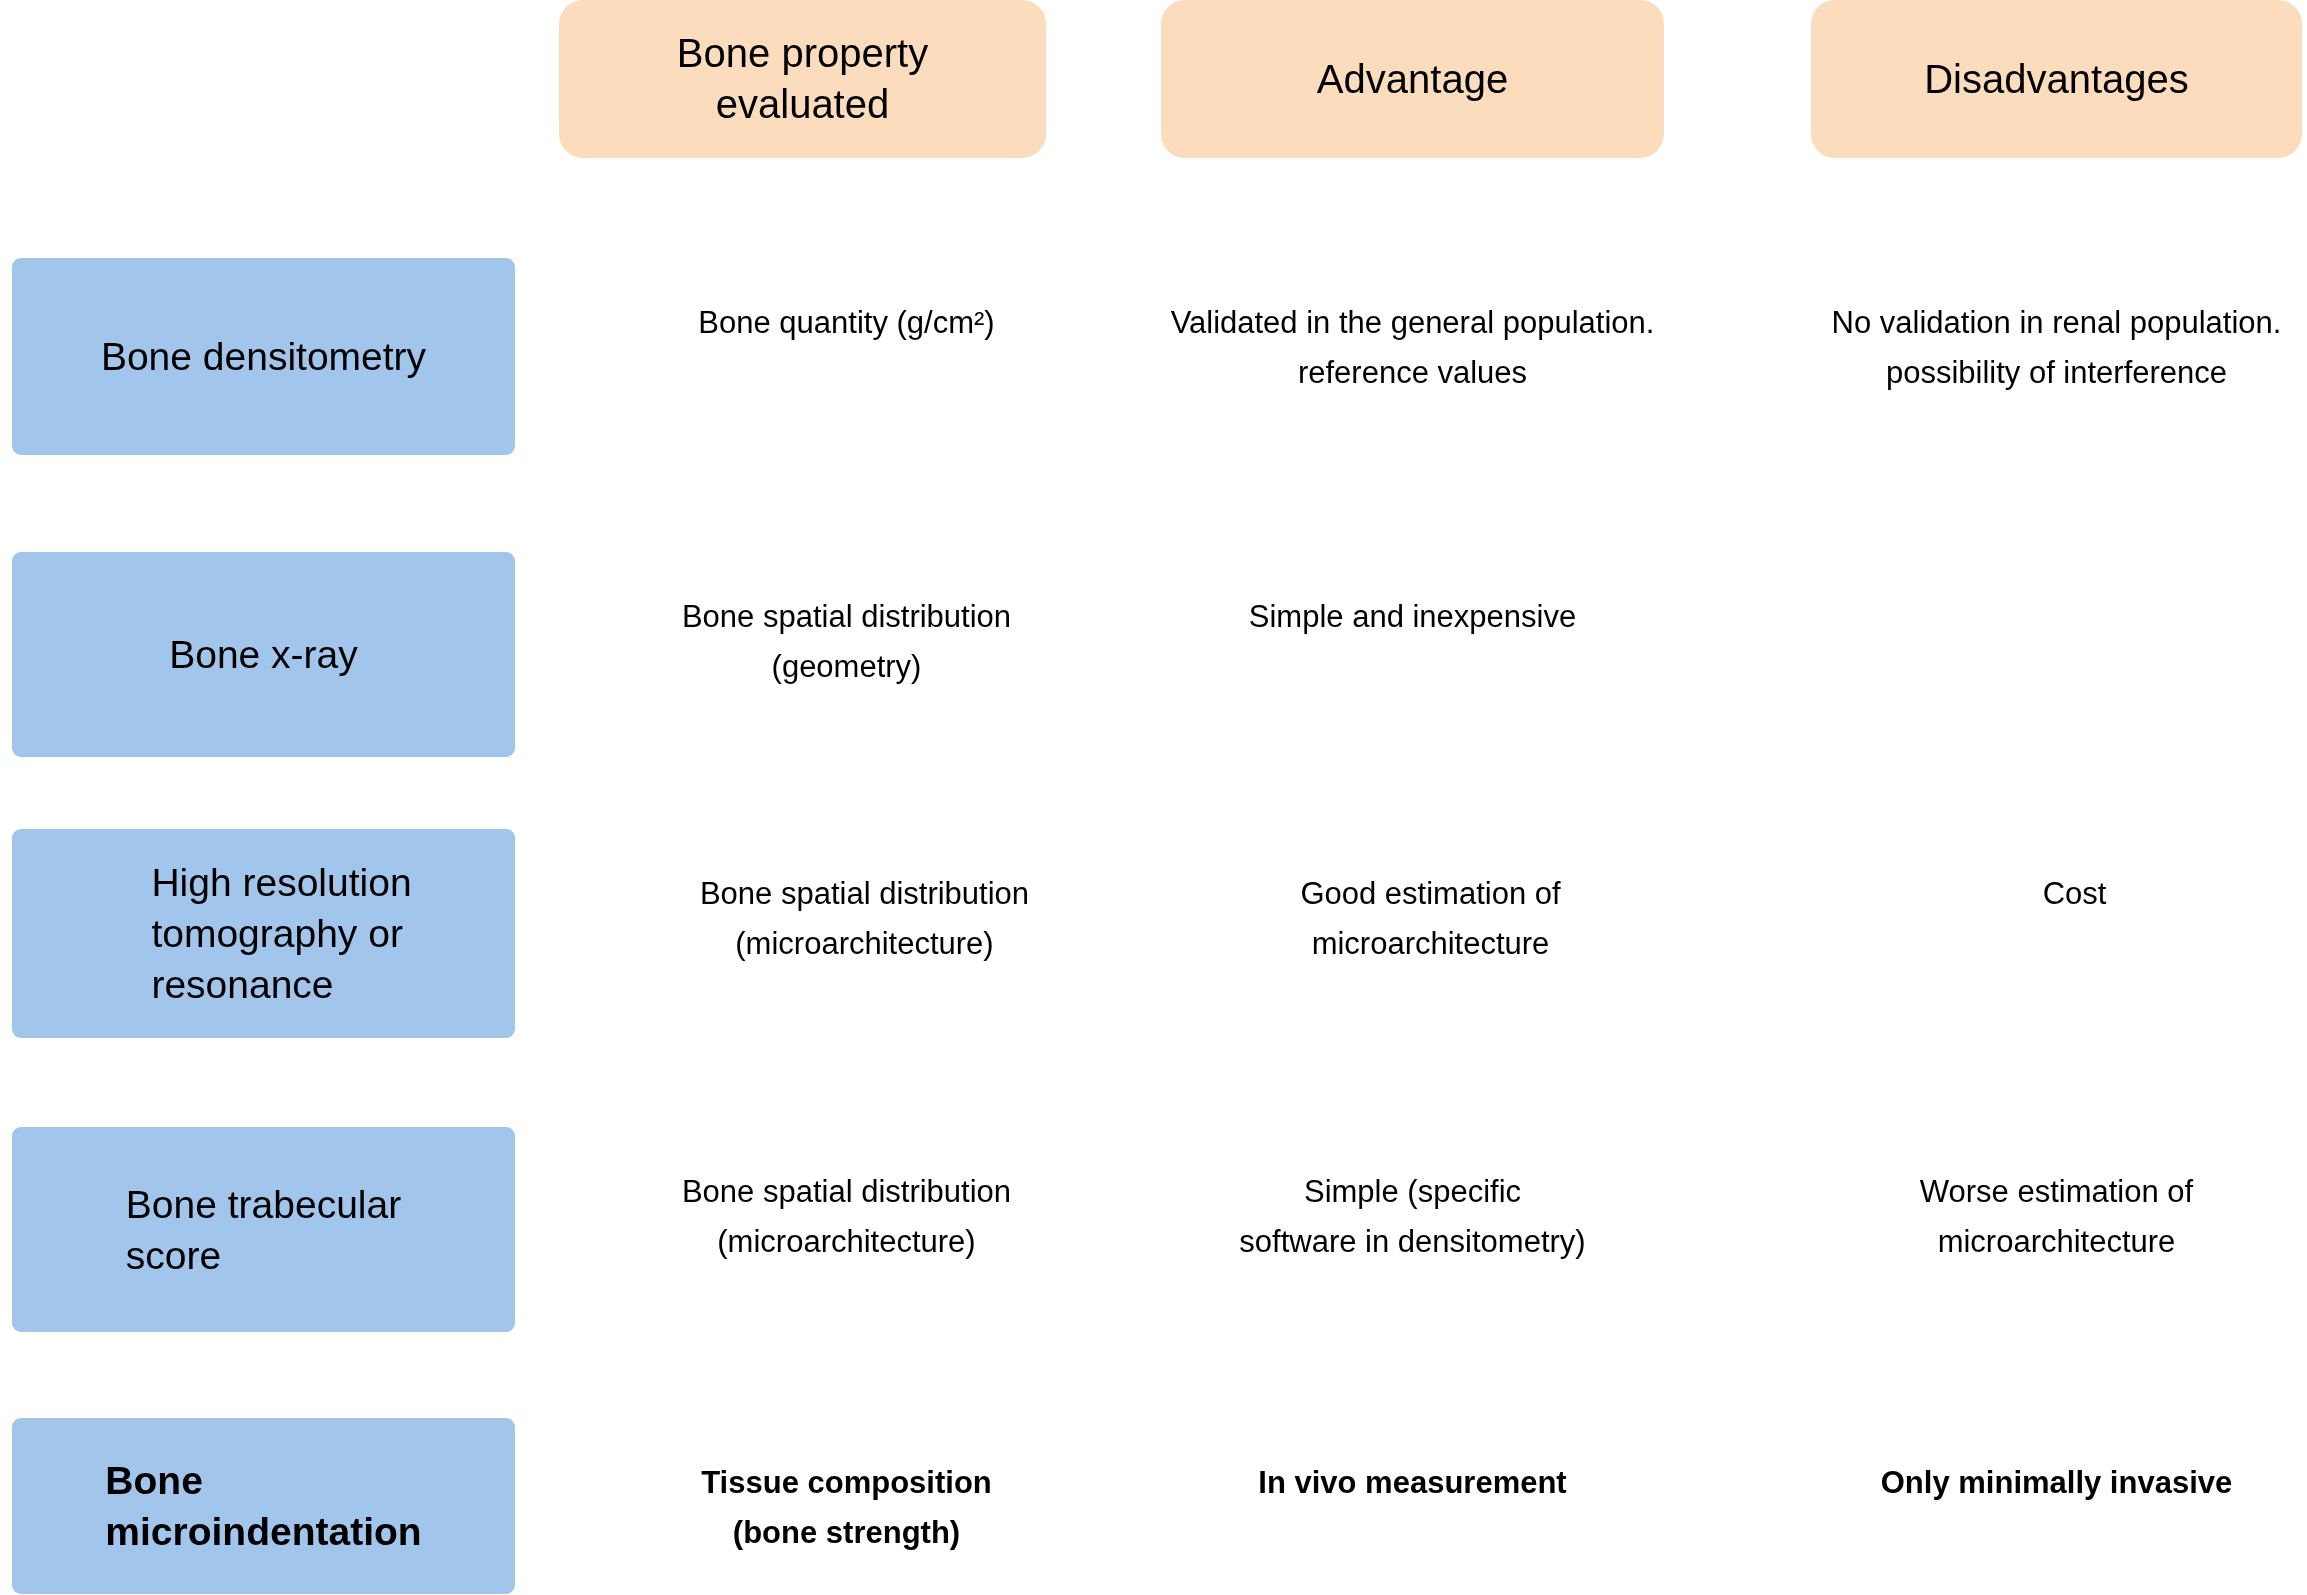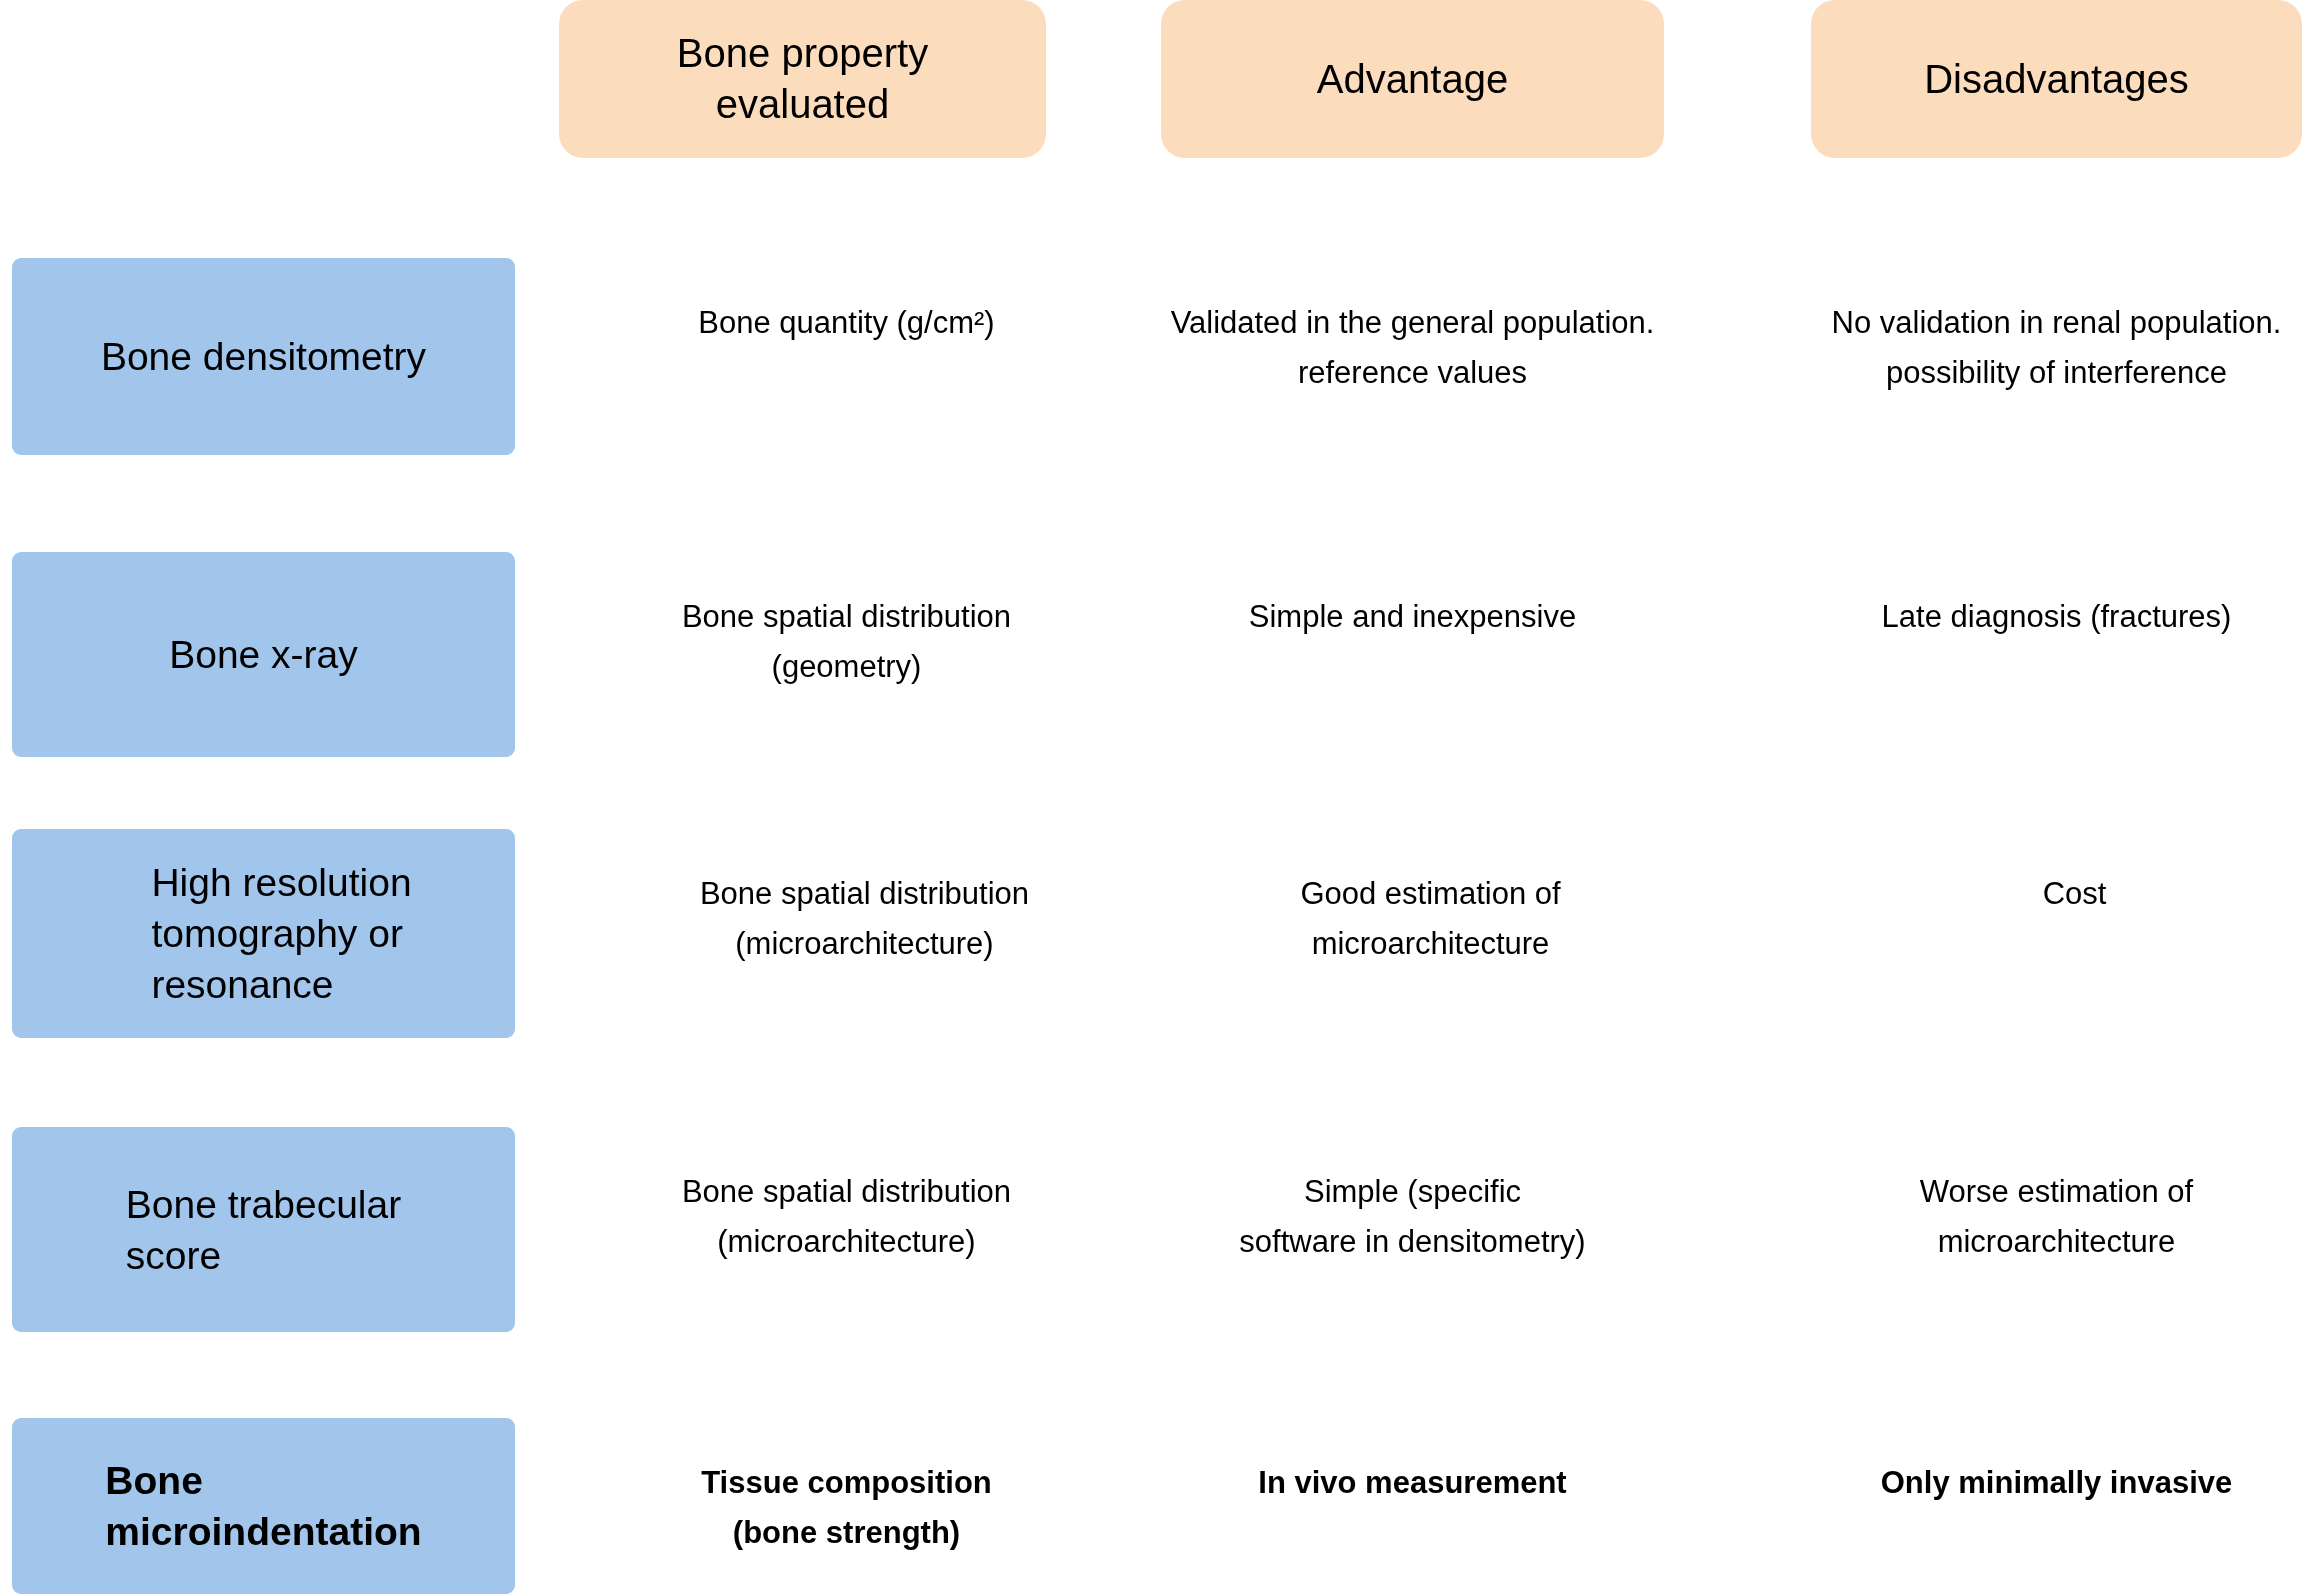--- a/index.html
+++ b/index.html
@@ -80,21 +80,20 @@
   <div class="cell prop c4 gr3">Bone quantity (g/cm²)</div>
   <div class="cell c6 gr3">Validated in the general population.
 reference values</div>
   <div class="cell c8 gr3">No validation in renal population.
 possibility of interference</div>
 
   <div class="mbox gr5">Bone x-ray</div>
   <div class="cell prop c4 gr5">Bone spatial distribution
 (geometry)</div>
   <div class="cell c6 gr5">Simple and inexpensive</div>
-  <div class="cell c8 gr5">Late diagnosis (fractures)</div>
 
   <div class="mbox gr7">High resolution
 tomography or
 resonance</div>
   <div class="cell prop c4 gr7">Bone spatial distribution
 (microarchitecture)</div>
   <div class="cell c6 gr7">Good estimation of
 microarchitecture</div>
   <div class="cell c8 gr7">Cost</div>
 

